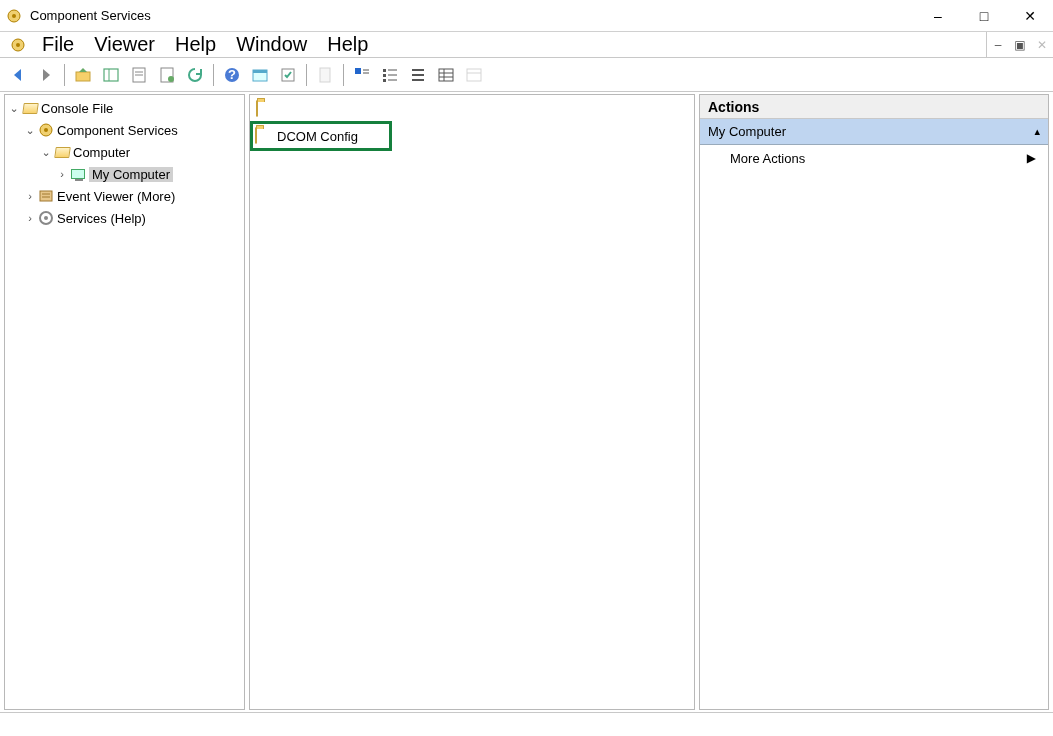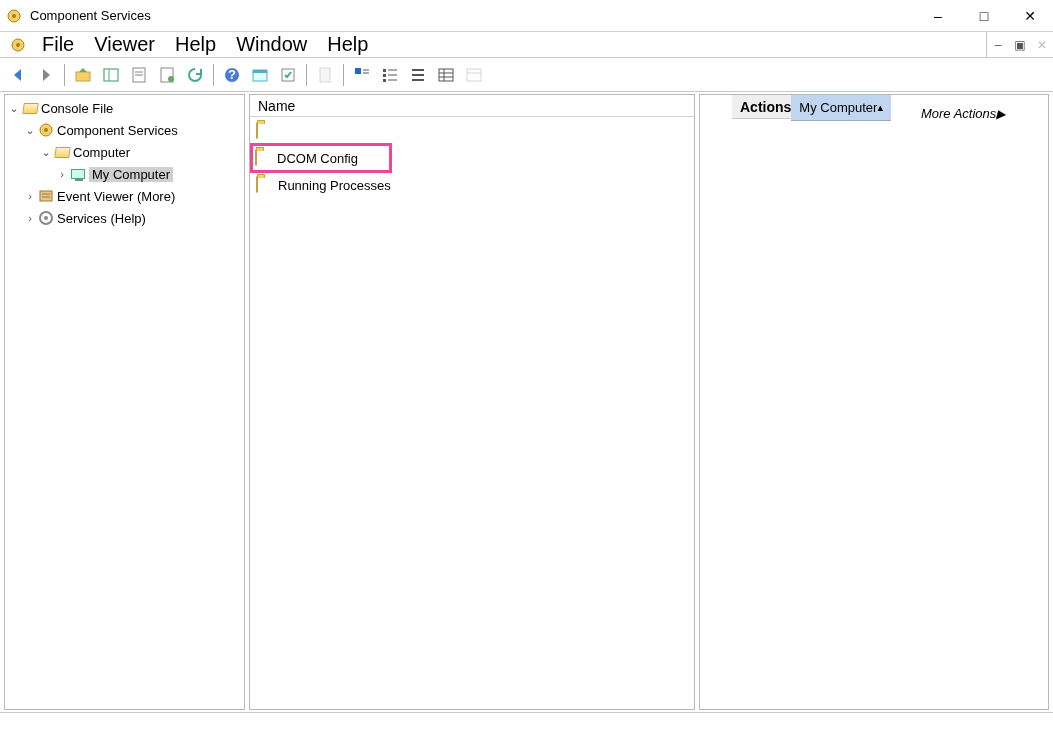--- a/index.html
+++ b/index.html
@@ -25,45 +25,45 @@
 .toolbar { height: 34px; display: flex; align-items: center; border-bottom: 1px solid #c8c8c8; padding: 0 4px; }
 .tb-btn { width: 24px; height: 24px; margin: 0 2px; display: flex; align-items: center; justify-content: center; border-radius: 2px; }
 .tb-sep { width: 1px; height: 22px; background: #aaa; margin: 0 4px; }
 .tb-btn svg { width: 18px; height: 18px; }
 
 
 .main-area { display: flex; height: calc(100% - 32px - 26px - 34px - 24px); }
 .panel { border: 1px solid #b8b8b8; background: #fff; }
 .tree-panel { width: 241px; margin: 2px 2px 2px 4px; padding: 2px 0; overflow: hidden; }
 .list-panel { flex: 1; margin: 2px; display: flex; flex-direction: column; }
-.actions-panel { width: 350px; margin: 2px 4px 2px 2px; display: flex; flex-direction: row; padding-left: 32px; }
+.actions-panel { width: 350px; margin: 2px 4px 2px 2px; display: flex; flex-direction: column; }
 
 
 .tree-row { display: flex; align-items: center; height: 22px; font-size: 14px; white-space: nowrap; }
 .tree-row .twisty { width: 14px; text-align: center; color: #555; font-size: 11px; }
 .tree-row .ticon { width: 18px; height: 18px; display: flex; align-items: center; justify-content: center; margin-right: 2px; }
 .tree-row.selected .label { background: #d0d0d0; padding: 0 3px; }
 .indent-0 { padding-left: 2px; }
 .indent-1 { padding-left: 18px; }
 .indent-2 { padding-left: 34px; }
 .indent-3 { padding-left: 50px; }
 
 
 .list-header { height: 22px; border-bottom: 1px solid #d0d0d0; display: flex; align-items: center; padding-left: 8px; font-size: 14px; }
 .list-body { padding: 2px 6px; }
 .list-row { display: flex; align-items: center; height: 24px; font-size: 14px; position: relative; }
 .list-row .ficon { width: 18px; height: 16px; margin-right: 4px; }
 .list-row.selected-outline .rowlabel { border: 1px dotted #555; padding: 0 2px; flex: 1; }
-.list-row.highlighted { border: 3px solid #ec4899; padding-left: 2px; margin-left: -6px; margin-right: -6px; width: 134px; box-sizing: content-box; }
+.list-row.highlighted { border: 3px solid #15803d; padding-left: 2px; margin-left: -6px; margin-right: -6px; width: 134px; box-sizing: content-box; }
 
 
 .actions-title { height: 24px; background: #efefef; border-bottom: 1px solid #c8c8c8; display: flex; align-items: center; padding-left: 8px; font-weight: bold; font-size: 14px; }
 .actions-section { height: 26px; background: #bfd5f0; border-bottom: 1px solid #9ab; display: flex; align-items: center; padding: 0 8px; font-size: 14px; justify-content: space-between; }
 .actions-section .arrow-up { font-size: 11px; }
-.actions-link { height: 26px; display: flex; align-items: flex-end; padding-left: 30px; font-size: 14px; justify-content: space-between; padding-right: 12px; font-style: italic; }
+.actions-link { height: 26px; display: flex; align-items: center; padding-left: 30px; font-size: 14px; justify-content: space-between; padding-right: 12px; }
 .actions-link .arrow-right { font-size: 12px; }
 
 
 .status-bar { height: 24px; border-top: 1px solid #c8c8c8; }
 
 
 .ico-folder-closed { width: 14px; height: 11px; background: linear-gradient(#ffe9a5,#f8d26d); border: 1px solid #c7a23c; border-radius: 1px; position: relative; }
 .ico-folder-closed:before { content: ""; position: absolute; top: -3px; left: 0; width: 6px; height: 3px; background: #f6d06a; border: 1px solid #c7a23c; border-bottom: none; border-radius: 1px 1px 0 0; }
 .ico-folder-open { width: 15px; height: 11px; background: linear-gradient(#fff3c8,#f8d26d); border: 1px solid #c7a23c; border-radius: 1px; transform: skewX(-8deg); }
 .ico-computer { width: 14px; height: 10px; border: 1px solid #4a6; background: #cfe; position: relative; }
@@ -271,33 +271,28 @@
           <svg width="16" height="16" viewBox="0 0 16 16">
             <circle cx="8" cy="8" r="6" fill="none" stroke="#888" stroke-width="2"></circle>
             <circle cx="8" cy="8" r="2" fill="#888"></circle>
           </svg>
         </span>
       <span class="label">Services (Help)</span>
     </div>
   </div>
 
   <div class="panel list-panel">
-    <div class="list-header">Name</div>
     <div class="list-body">
       <div class="list-row selected-outline" style="width:240px">
         <span class="ficon"><span class="ico-folder-closed"></span></span>
       </div>
       <div class="list-row highlighted">
         <span class="ficon"><span class="ico-folder-closed"></span></span>
         <span>DCOM Config</span>
       </div>
-      <div class="list-row">
-        <span class="ficon"><span class="ico-folder-closed"></span></span>
-        <span>Running Processes</span>
-      </div>
     </div>
   </div>
 
   <div class="panel actions-panel">
     <div class="actions-title">Actions</div>
     <div class="actions-section">
       <span>My Computer</span>
       <span class="arrow-up">▴</span>
     </div>
     <div class="actions-link">

